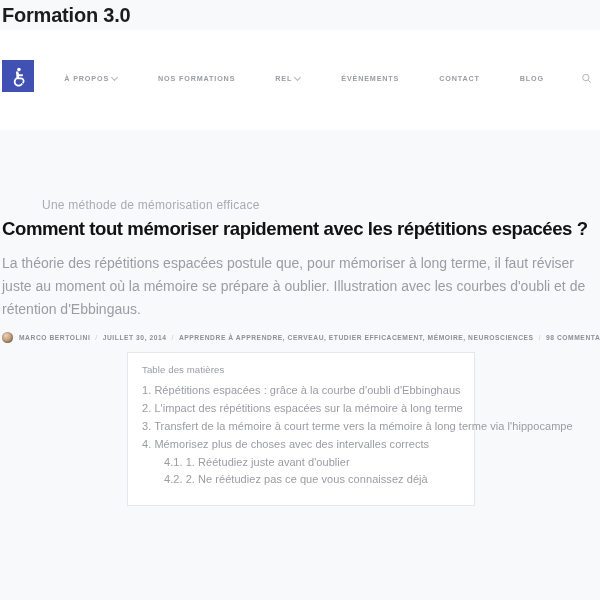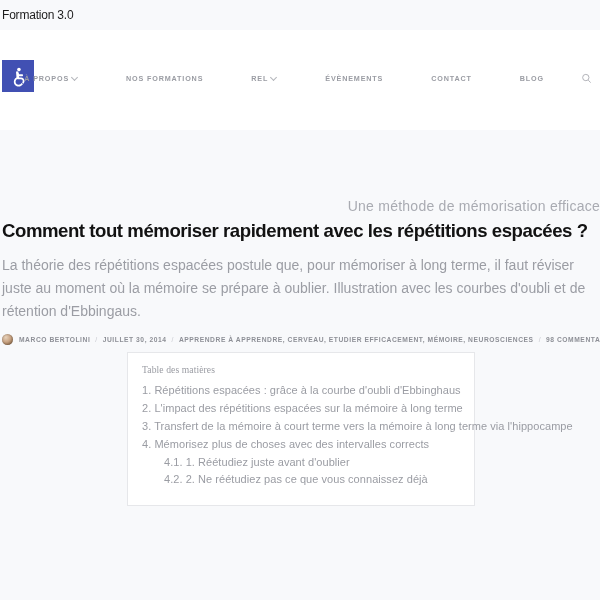--- a/index.html
+++ b/index.html
@@ -22,22 +22,22 @@
     position: absolute;
     top: 0; left: 0; right: 0;
     height: 30px;
     background: #f8f9fb;
     display: flex;
     align-items: center;
     padding-left: 2px;
     box-sizing: border-box;
   }
   .page-title-strip .site-title {
-    font-size: 12px;
-    font-weight: normal;
+    font-size: 20px;
+    font-weight: bold;
     color: #1d1d1d;
     letter-spacing: -0.2px;
     line-height: 1;
     text-align: right;
   }
 
   
   .header-band {
     position: absolute;
     top: 30px; left: 0; right: 0;
@@ -71,21 +71,21 @@
     justify-content: flex-end;
     gap: 15px;
   }
   .nav-item {
     font-size: 7.2px;
     letter-spacing: 0.85px;
     color: #9a9ca3;
     text-transform: uppercase;
     font-weight: bold;
     white-space: nowrap;
-    margin-left: 33px;
+    margin-left: 25px;
     display: flex;
     align-items: center;
     gap: 3px;
     cursor: pointer;
   }
   .nav-item:first-child { margin-left: 0; }
   .caret {
     display: inline-block;
     width: 6px;
     height: 6px;
@@ -109,22 +109,22 @@
   }
 
   
   .article {
     position: absolute;
     top: 130px;
     left: 0;
     width: 600px;
   }
   .kicker {
-    text-align: right;
-    font-size: 14px;
+    text-align: left;
+    font-size: 12px;
     color: #a9abb2;
     letter-spacing: 0.25px;
     margin-top: 68px;
     margin-left: 42px;
   }
   .headline {
     margin: 7px 2px 0 2px;
     font-size: 18.6px;
     font-weight: bold;
     color: #121212;
@@ -177,21 +177,20 @@
     box-sizing: border-box;
     background: #ffffff;
     border: 1px solid #e6e7ea;
     padding: 11px 14px 16px 14px;
   }
   .toc-title {
     font-size: 9.6px;
     color: #9a9ca3;
     margin-bottom: 7px;
     letter-spacing: 0.1px;
-    font-family: Liberation Serif, serif;
   }
   .toc-list { }
   .toc-item {
     font-size: 11px;
     color: #9a9ca3;
     line-height: 1.0;
     padding: 3.4px 0;
     letter-spacing: 0.05px;
     cursor: pointer;
     white-space: nowrap;

